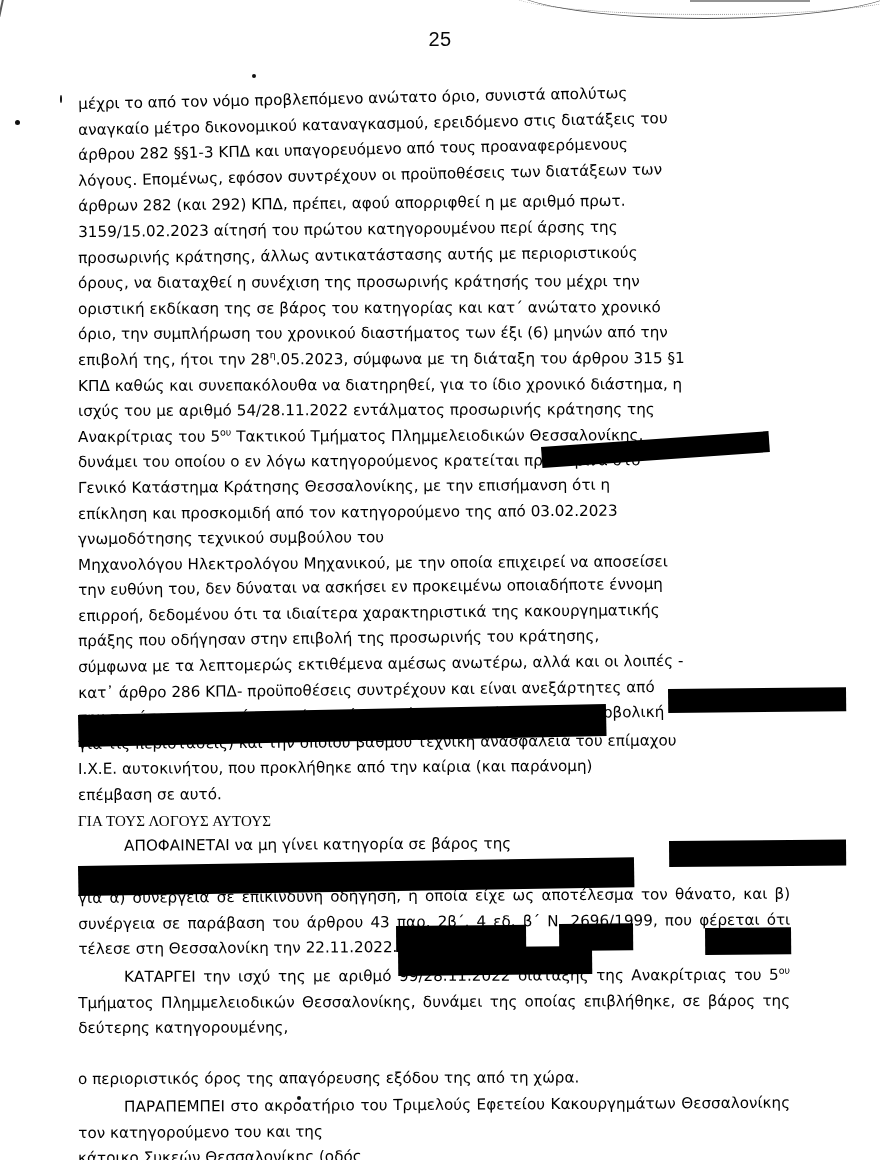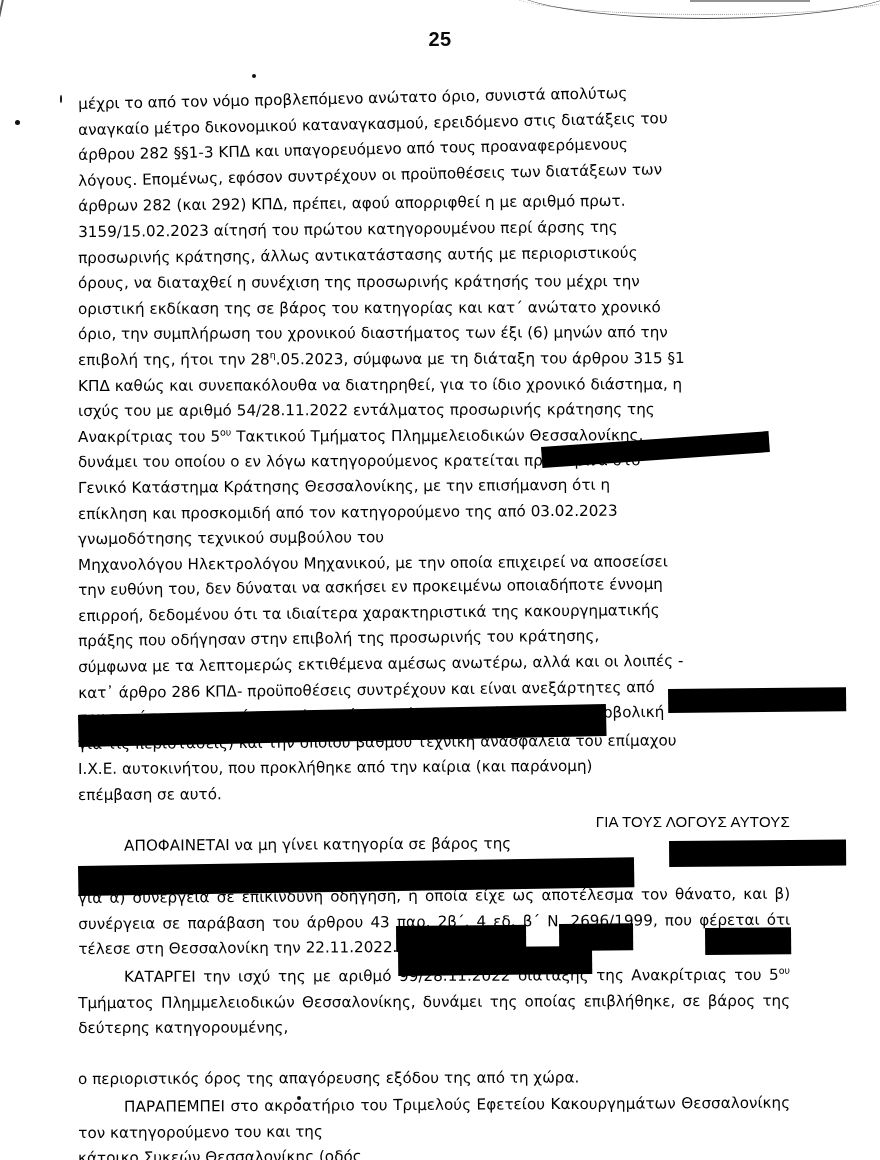--- a/index.html
+++ b/index.html
@@ -65,21 +65,21 @@
   }
 
   
   .page-number {
     position: absolute;
     top: 28px;
     left: 0;
     width: 880px;
     text-align: center;
     font-family: "Liberation Sans", sans-serif;
-    font-weight: bold;
+    font-weight: normal;
     font-size: 20px;
     color: #0a0a0a;
     letter-spacing: .5px;
   }
 
   
   .doc-body {
     position: absolute;
     left: 78px;
     top: 92px;
@@ -92,23 +92,23 @@
     text-justify: inter-word;
     -webkit-font-smoothing: none;
   }
   .doc-body p {
     margin: 0;
   }
   .para-indent {
     text-indent: 46px;
   }
   .center-head {
-    text-align: right;
+    text-align: left;
     text-indent: 0;
-    font-family: Liberation Sans, sans-serif;
+    font-family: Liberation Serif, serif;
     font-size: 15px;
     letter-spacing: .2px;
   }
   .skew-a { display: block; transform: rotate(-1.15deg); transform-origin: left top; }
   .skew-b { display: block; transform: rotate(-0.55deg); transform-origin: left top; }
   .skew-c { display: block; transform: rotate(-0.18deg); transform-origin: left top; }
   .skew-d { display: block; transform: rotate(-0.35deg); transform-origin: left top; }
   .skew-e { display: block; transform: rotate(-0.6deg); transform-origin: left top; }
 
   sup.ord {

